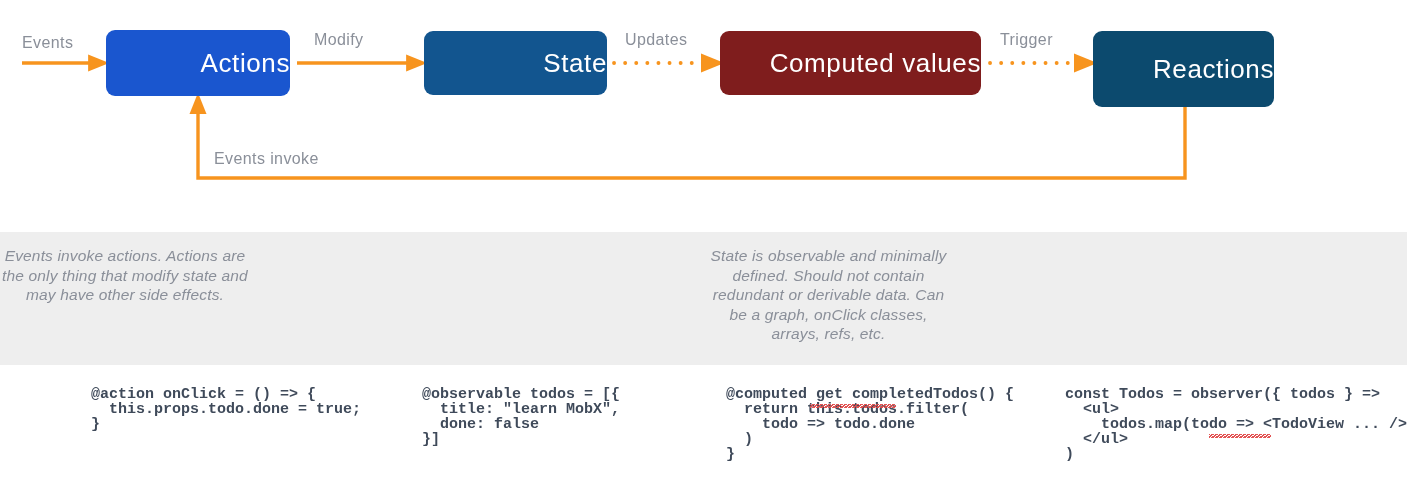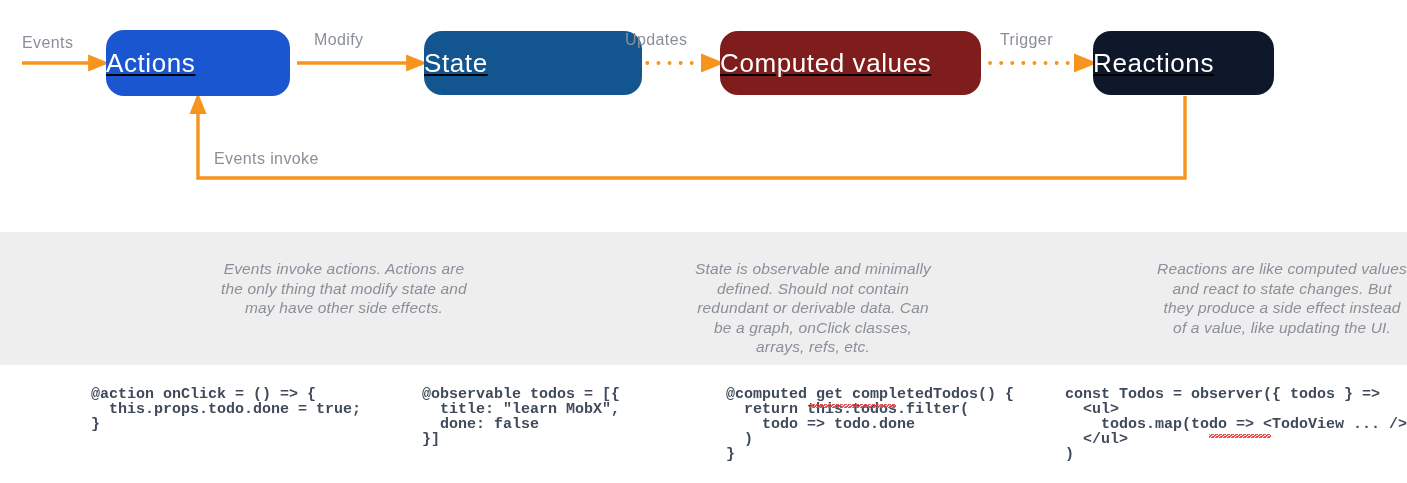--- a/index.html
+++ b/index.html
@@ -24,39 +24,38 @@
     position: absolute;
     left: 0;
     top: 0;
     width: 1407px;
     height: 232px;
   }
 
   
   .node {
     position: absolute;
-    border-radius: 18px;
+    border-radius: 9px;
     display: flex;
     align-items: center;
-    justify-content: flex-start;
+    justify-content: flex-end;
     box-sizing: border-box;
-    text-decoration: underline;
   }
   .node-label {
     color: #ffffff;
     font-family: "Liberation Sans", sans-serif;
     font-weight: 300;
     font-size: 26px;
     letter-spacing: 0.6px;
     white-space: nowrap;
   }
   #node-actions  { left: 106px; top: 30px; width: 184px; height: 66px; background: #1a56cf; }
-  #node-state    { left: 424px; top: 31px; width: 218px; height: 64px; background: #12558f; }
+  #node-state    { left: 424px; top: 31px; width: 183px; height: 64px; background: #12558f; }
   #node-computed { left: 720px; top: 31px; width: 261px; height: 64px; background: #7f1d1d; }
-  #node-reactions{ left: 1093px; top: 31px; width: 181px; height: 64px; background: #0f172a; }
+  #node-reactions{ left: 1093px; top: 31px; width: 181px; height: 76px; background: #0c4a6e; }
 
   
   .edge-label {
     position: absolute;
     color: #8a8f99;
     font-family: Liberation Sans, sans-serif;
     font-weight: 300;
     font-size: 16px;
     letter-spacing: 0.4px;
     white-space: nowrap;
@@ -74,22 +73,22 @@
     top: 232px;
     width: 1407px;
     height: 133px;
     background: #eeeeee;
     display: flex;
   }
   .desc-col {
     flex: 1 1 0;
     display: flex;
     align-items: flex-start;
-    justify-content: flex-end;
-    padding-top: 27px;
+    justify-content: flex-start;
+    padding-top: 14px;
     box-sizing: border-box;
   }
   .desc-text {
     width: 250px;
     text-align: center;
     color: #8a8f99;
     font-family: "Liberation Sans", sans-serif;
     font-style: italic;
     font-weight: 300;
     font-size: 15.5px;
@@ -191,23 +190,20 @@
   <div class="edge-label" id="label-trigger">Trigger</div>
   <div class="edge-label" id="label-events-invoke">Events invoke</div>
 
   <div id="desc-band">
     <div class="desc-col">
       <div class="desc-text">Events invoke actions. Actions are the only thing that modify state and may have other side effects.</div>
     </div>
     <div class="desc-col">
       <div class="desc-text">State is observable and minimally defined. Should not contain redundant or derivable data. Can be a graph, onClick classes, arrays, refs, etc.</div>
     </div>
-    <div class="desc-col">
-      <div class="desc-text">Reactions are like computed values and react to state changes. But they produce a side effect instead of a value, like updating the UI.</div>
-    </div>
   </div>
 
   <div id="code-band">
     <div class="code-col" id="code-col-1">
       <pre class="code-block">@action onClick = () =&gt; {
   this.props.todo.done = true;
 }</pre>
     </div>
     <div class="code-col" id="code-col-2">
       <pre class="code-block">@observable todos = [{

